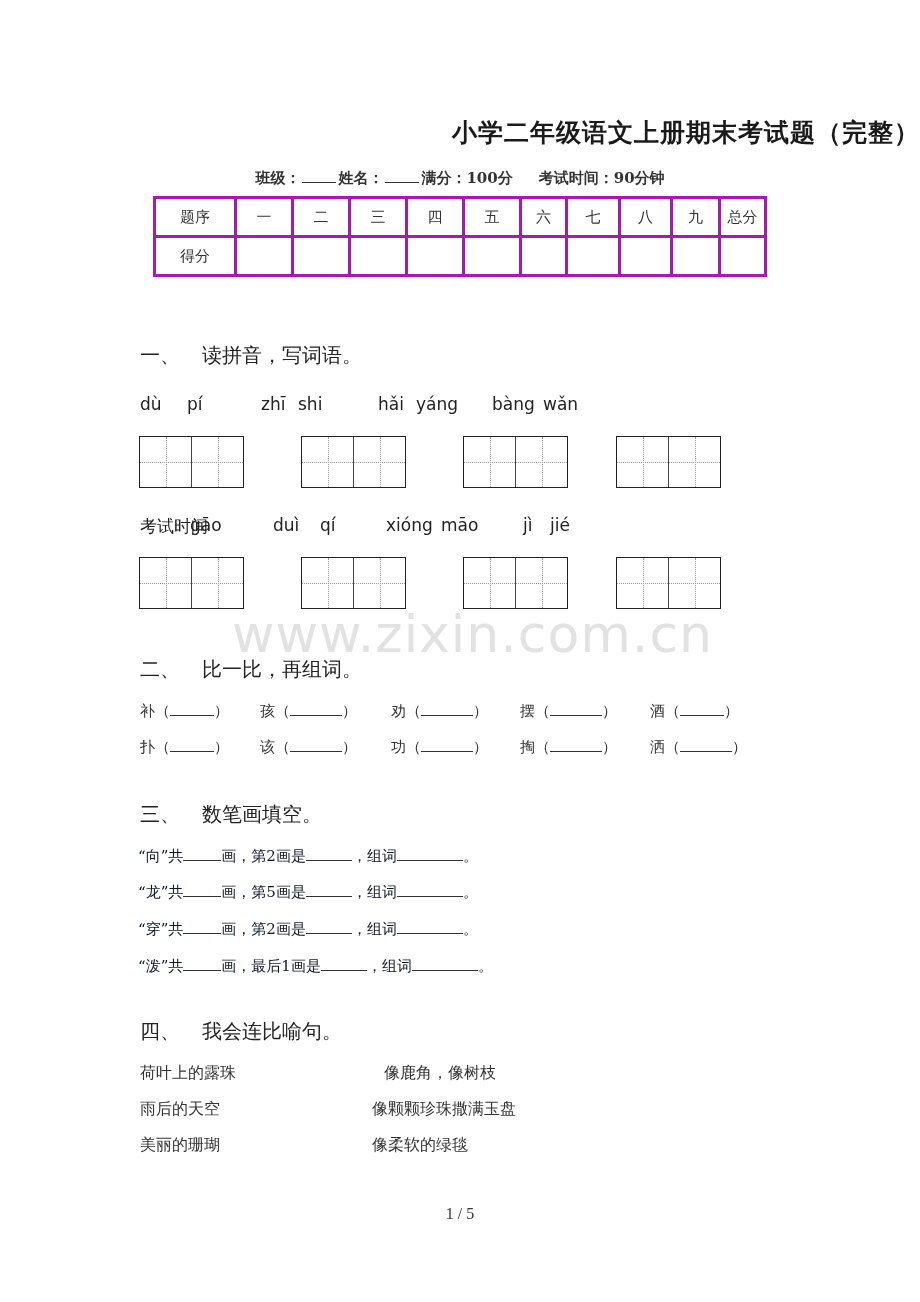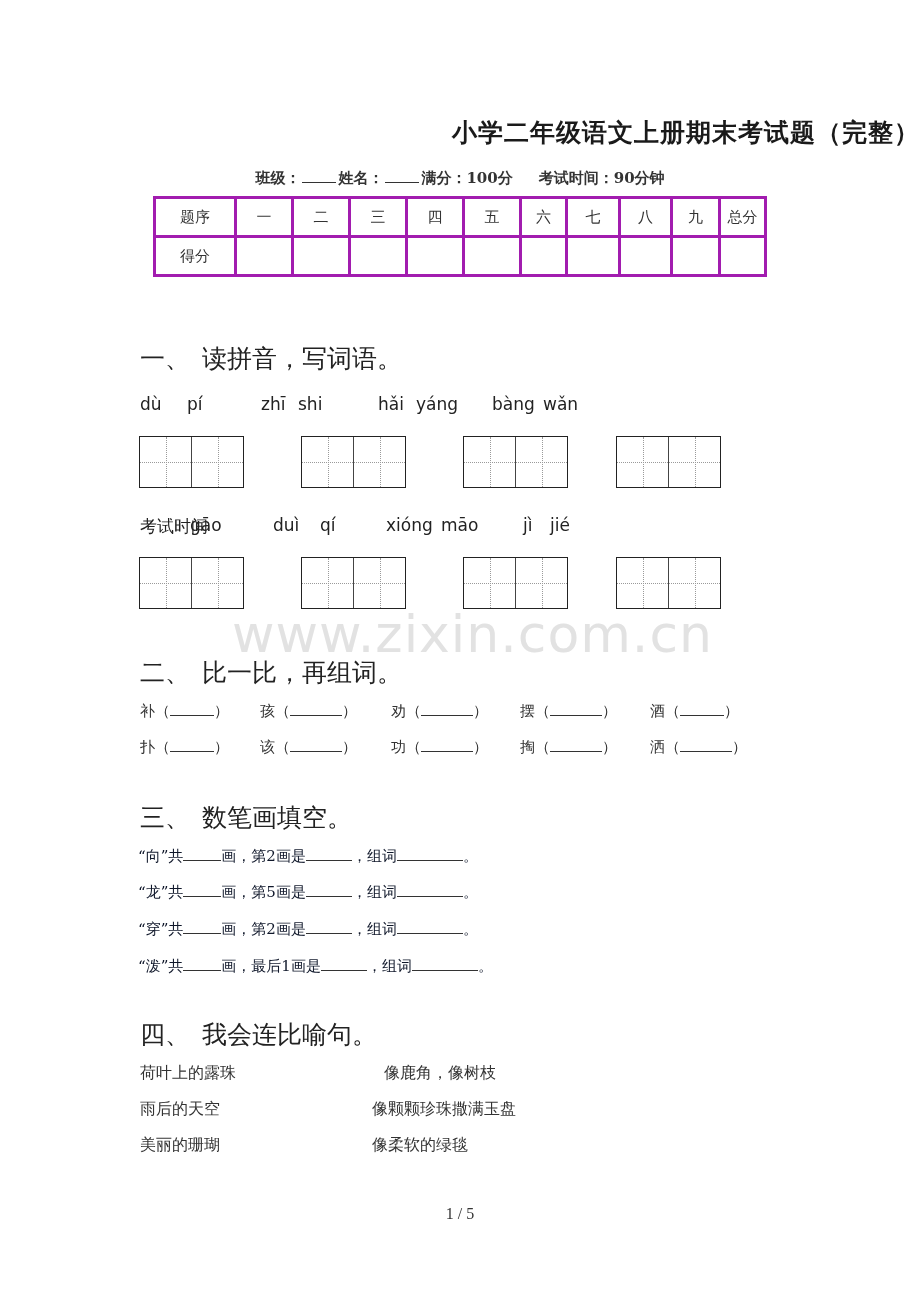--- a/index.html
+++ b/index.html
@@ -21,21 +21,21 @@
     .subtitle .blank { display: inline-block; width: 34px; border-bottom: 1px solid #333; height: 14px; vertical-align: baseline; margin: 0 2px; }
     .subtitle .gap { display: inline-block; width: 26px; }
     table.score {
       position: absolute; left: 153px; top: 196px; width: 614px;
       border-collapse: collapse; font-size: 15px; color: #333;
     }
     table.score td {
       border: 3px solid #a21caf; height: 36px; text-align: center; padding: 0;
     }
     .sec-head {
-      left: 140px; font-size: 25px; color: #222;
+      left: 140px; font-size: 20px; color: #222;
     }
     .sec-head .num { display: inline-block; width: 62px; }
     .pinyin-row { left: 140px; font-family: "DejaVu Sans", sans-serif; font-size: 17px; color: #222; }
     .py { position: absolute; white-space: nowrap; }
     .tian {
       position: absolute; width: 105px; height: 52px;
       border: 1.5px solid #222; box-sizing: border-box;
       display: flex;
     }
     .tian .cell {

